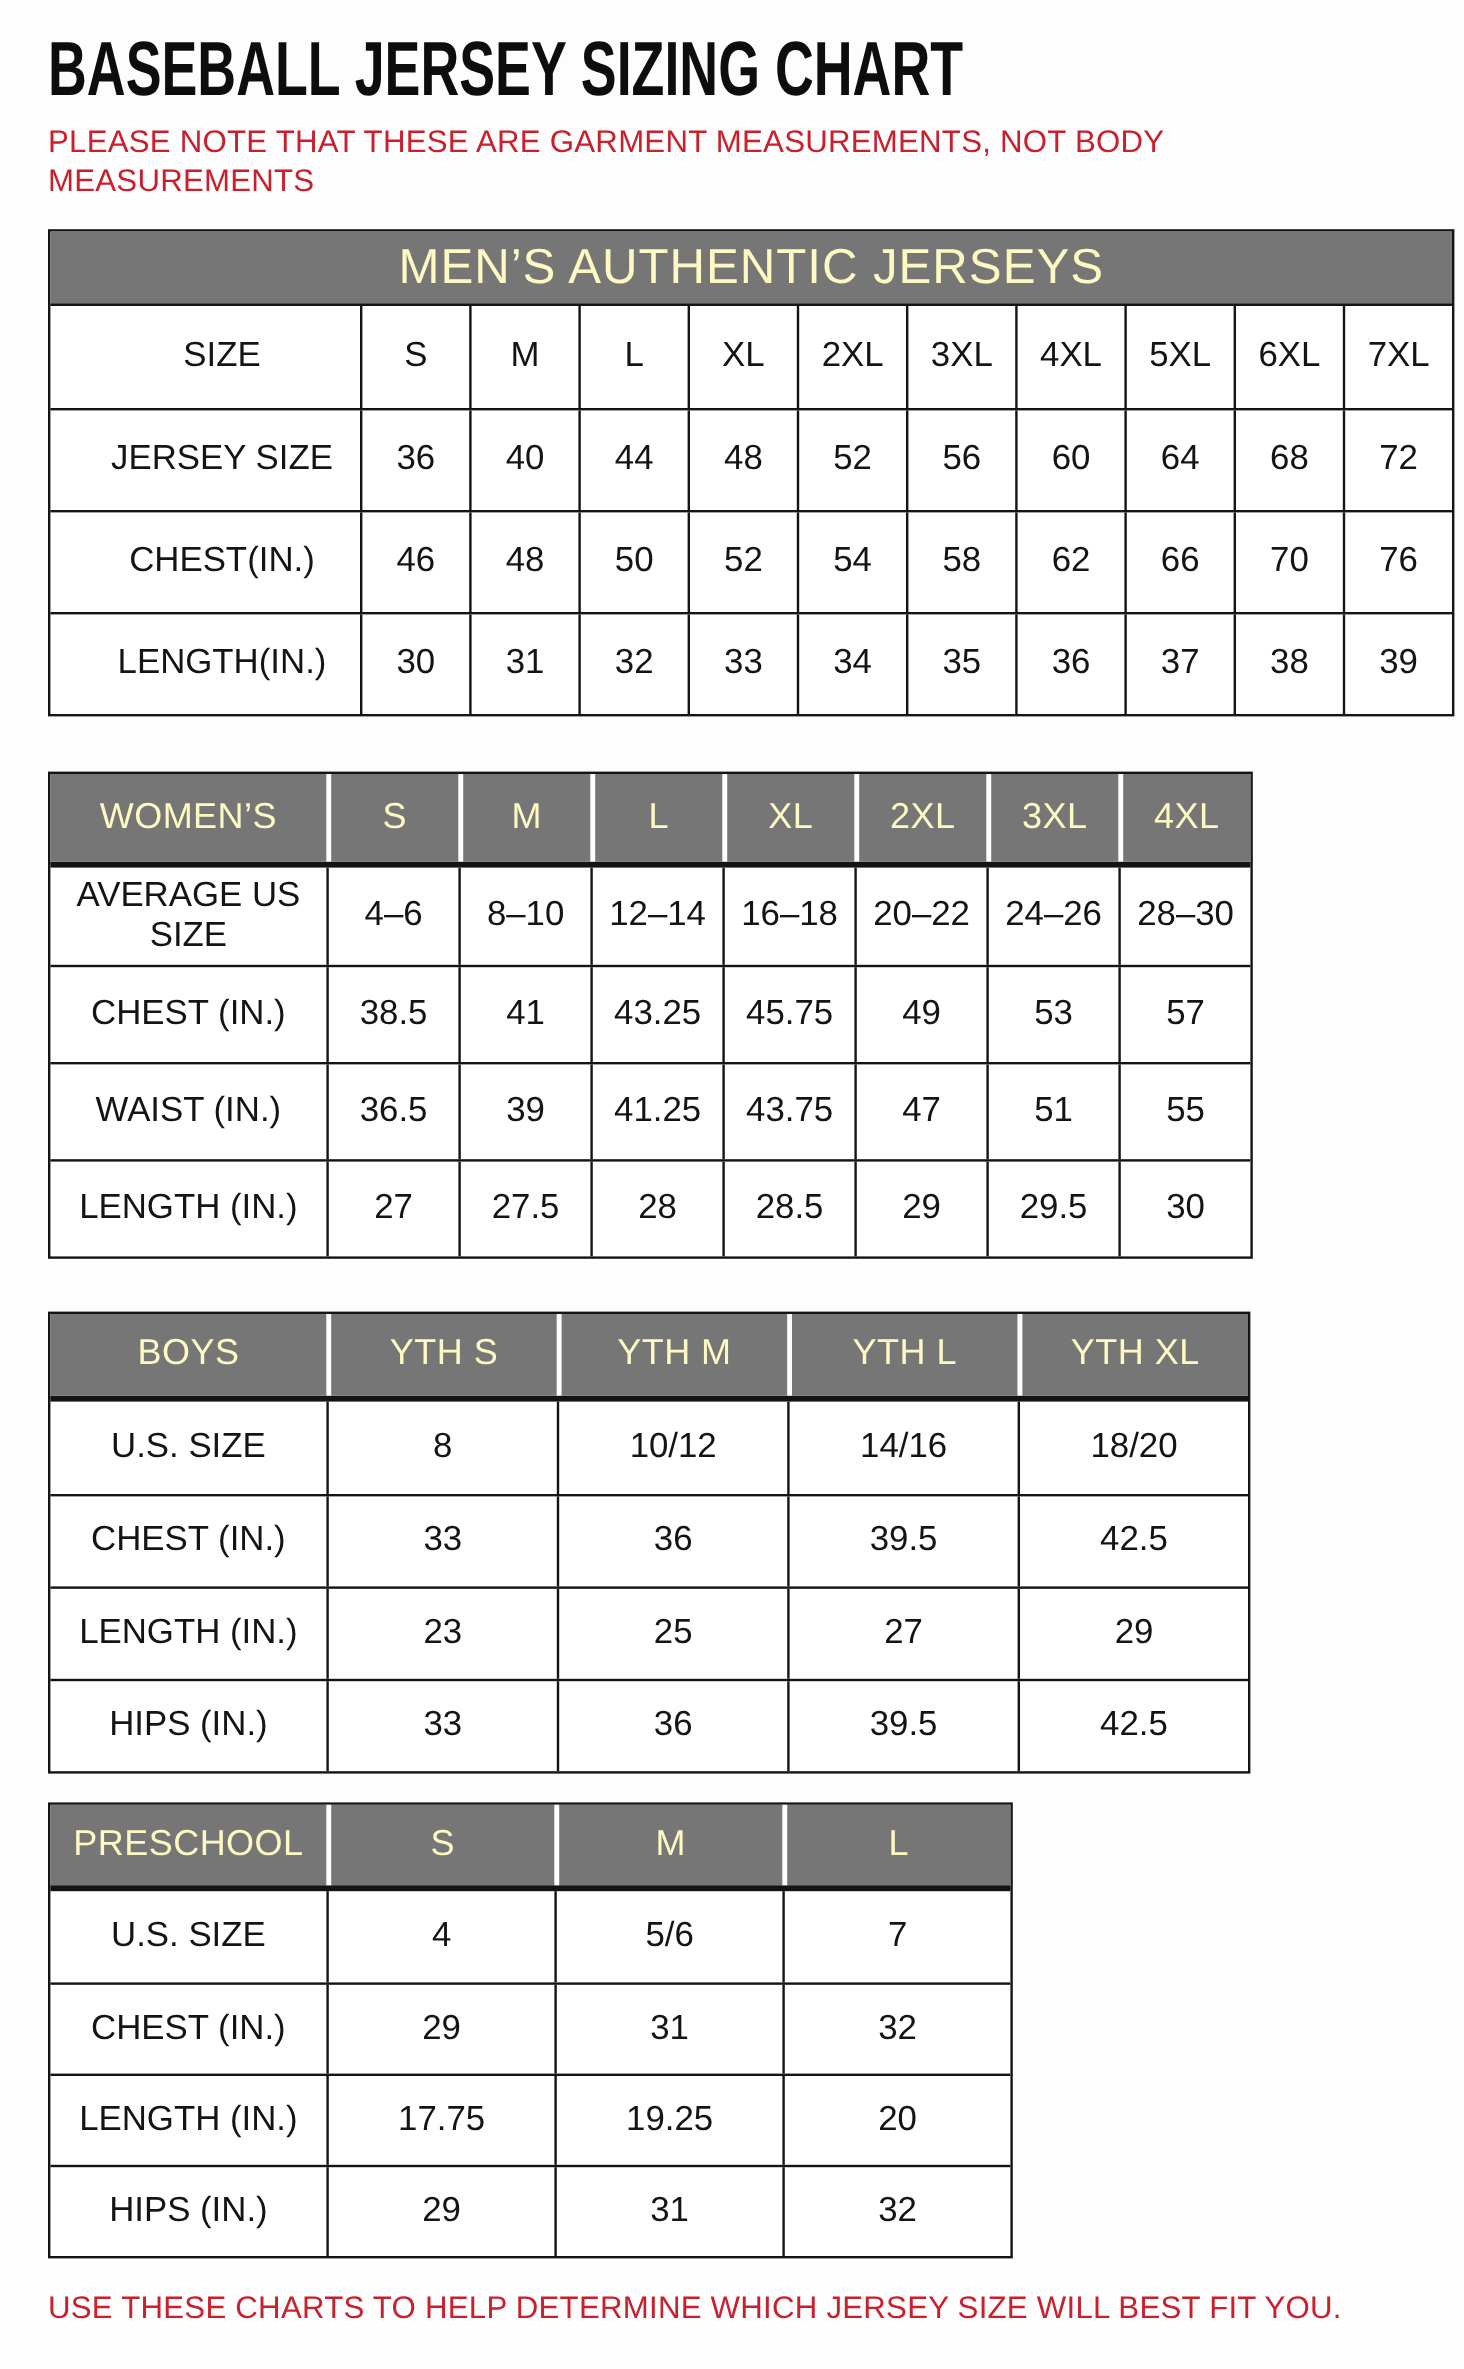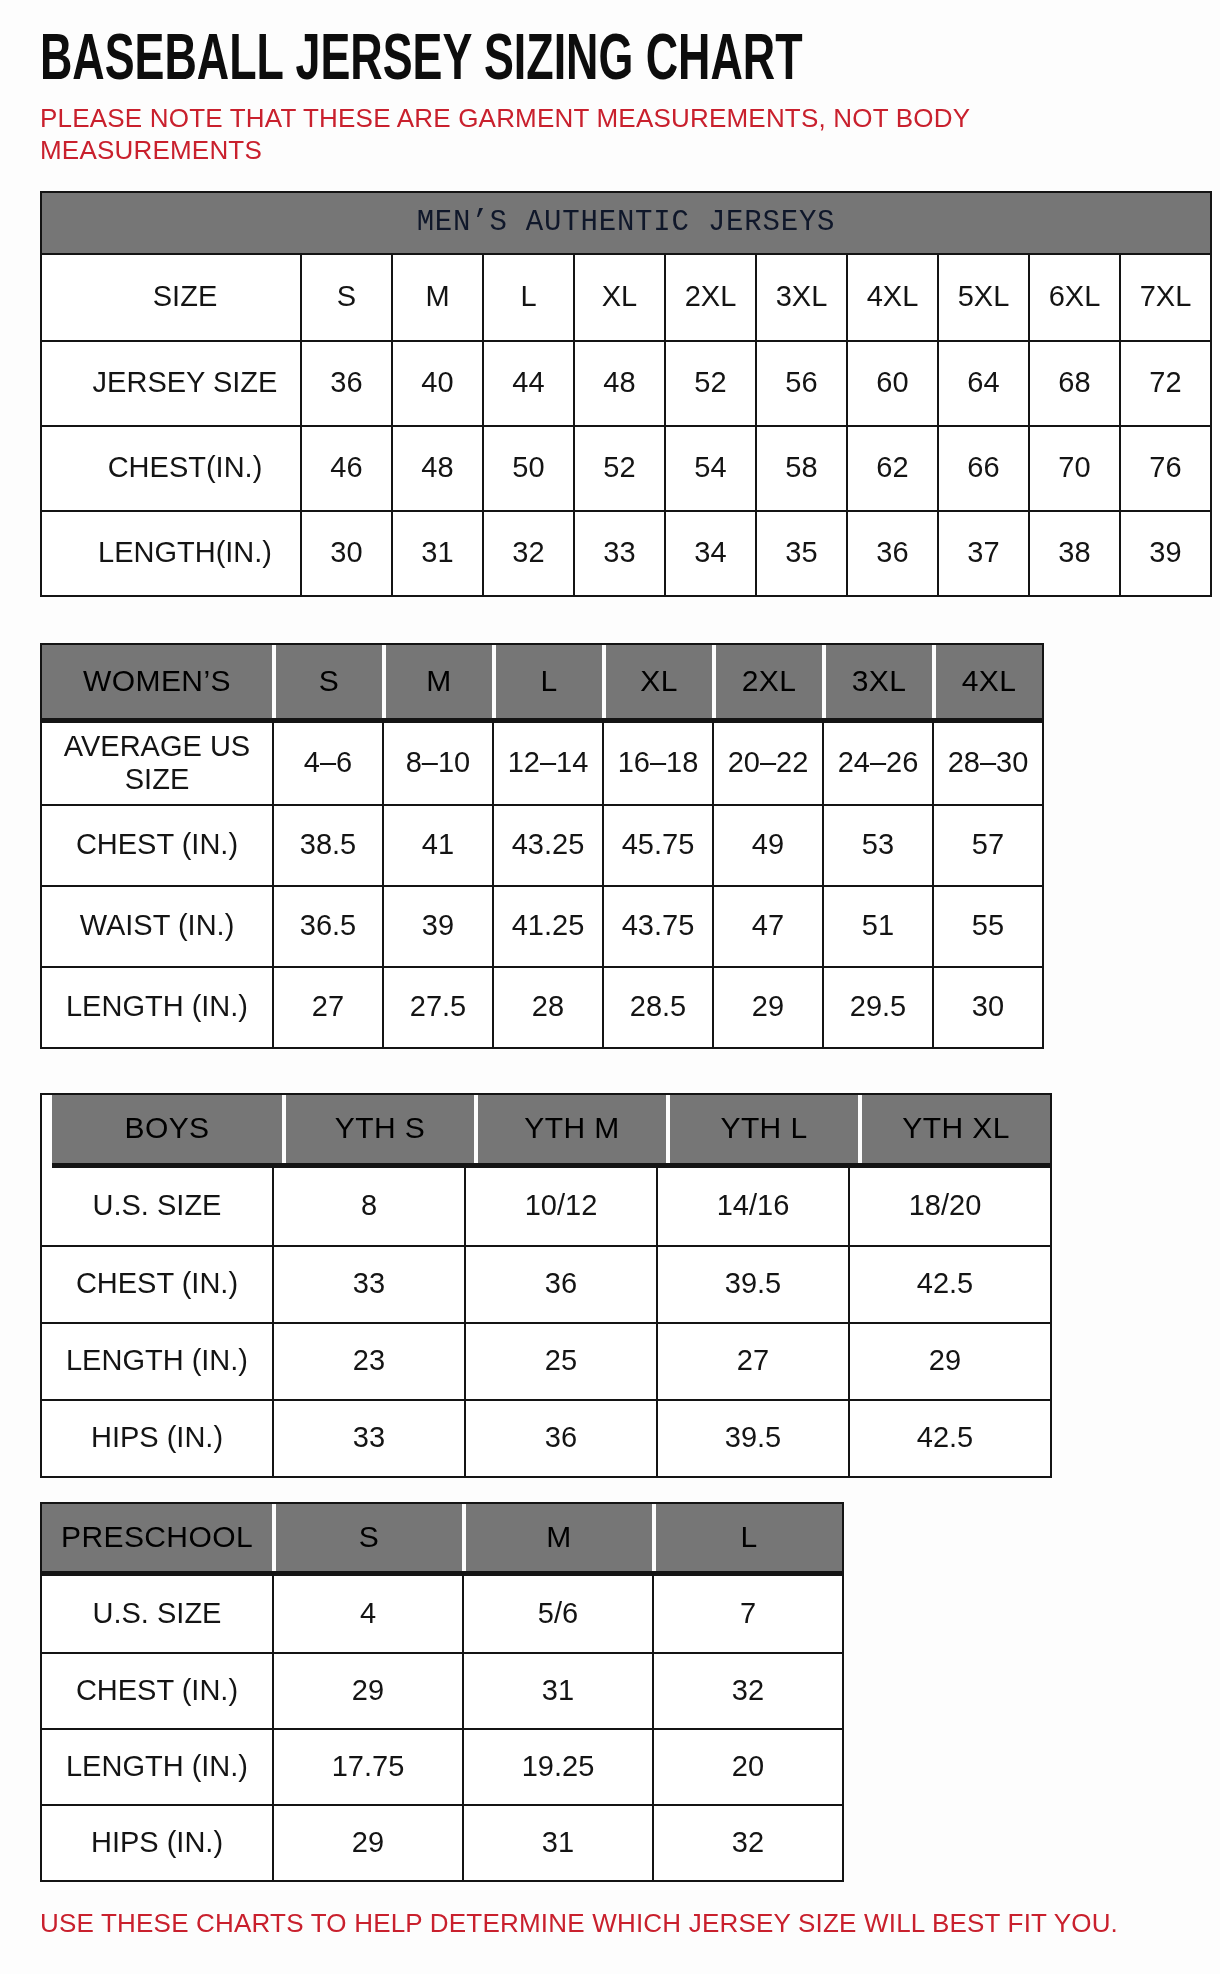--- a/index.html
+++ b/index.html
@@ -46,62 +46,61 @@
     border: 2px solid #141414;
     background: #ffffff;
     display: inline-block;
     box-sizing: border-box;
     vertical-align: top;
   }
   .tbl * { box-sizing: border-box; }
   .banner {
     height: 62px;
     background: #767676;
-    color: #0f172a;
+    color: #fef9c3;
     display: flex;
     align-items: center;
     justify-content: center;
-    font-size: 29px;
+    font-size: 41px;
     letter-spacing: 0.8px;
     border-bottom: 2px solid #141414;
-    font-family: Liberation Mono, monospace;
   }
   .trow { display: flex; }
   .trow.head { border-bottom: 5px solid #141414; }
   .trow.body + .trow.body { border-top: 2px solid #141414; }
   .tcell {
     display: flex;
     align-items: center;
     justify-content: center;
     text-align: center;
     width: var(--colw);
     border-left: 2px solid #141414;
     font-size: 29px;
     color: #141414;
     line-height: 1.15;
   }
   .tcell:first-child { border-left: 0; }
   .tcell.lab { width: var(--labw); padding: 0 18px; }
   .trow.head .tcell {
     background: #767676;
-    color: #000000;
+    color: #fef9c3;
     border-left: 4px solid #fdfdfd;
     font-size: 30px;
     letter-spacing: 0.4px;
   }
   .trow.head .tcell:first-child { border-left: 0; }
 
   .mens      { --labw: 230px; --colw: 91px;  margin-top: 24px; }
   .mens .trow { height: 85px; padding-left: 28px; }
   .womens    { --labw: 230px; --colw: 110px; margin-top: 46px; }
   .womens .trow { height: 81px; }
   .womens .trow.head { height: 78px; }
   .boys      { --labw: 230px; --colw: 192px; margin-top: 44px; }
   .boys .trow { height: 77px; }
-  .boys .trow.head { height: 73px; margin-left: 10px; }
+  .boys .trow.head { height: 73px; }
   .preschool { --labw: 230px; --colw: 190px; margin-top: 24px; }
   .preschool .trow { height: 76px; }
   .preschool .trow.head { height: 72px; }
 
   
   .footer {
     margin-top: 26px;
     font-size: 26px;
     color: #c9202d;
     letter-spacing: 0.2px;

